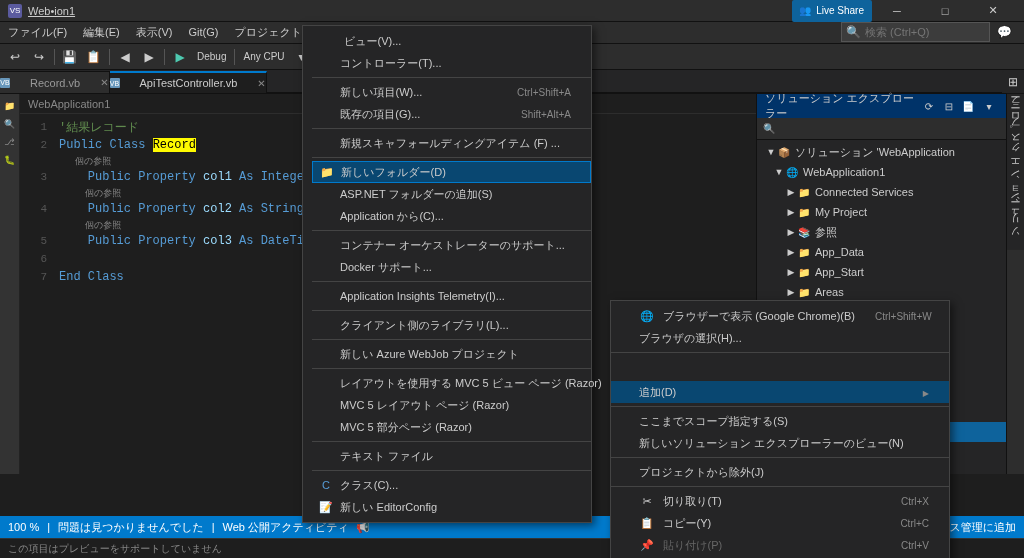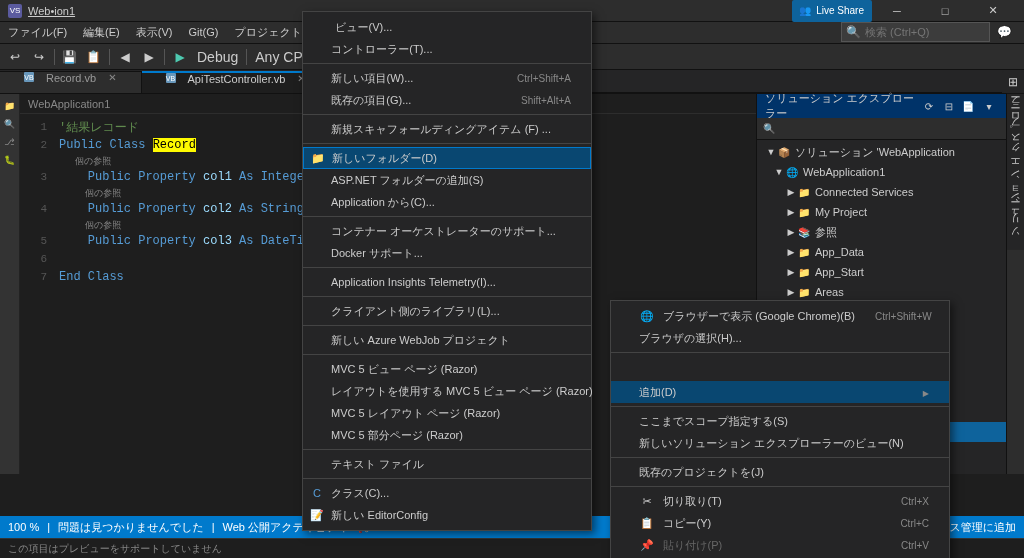--- a/index.html
+++ b/index.html
@@ -113,21 +113,21 @@
       border-radius: 2px;
     }
     .toolbar-separator {
       width: 1px;
       height: 16px;
       background: #555;
       margin: 0 2px;
     }
     .toolbar-text {
       color: #cccccc;
-      font-size: 14px;
+      font-size: 10px;
       padding: 0 4px;
     }
     .search-box {
       display: flex;
       align-items: center;
       background: #3c3c3c;
       border: 1px solid #555;
       height: 20px;
       padding: 0 4px;
       margin-left: auto;
@@ -145,23 +145,24 @@
     
     .tab-bar {
       height: 24px;
       background: #252526;
       display: flex;
       align-items: flex-end;
       border-bottom: 1px solid #111;
     }
     .tab {
       height: 22px;
-      padding: 0 24px;
-      display: flex;
-      gap: 12px;
+      padding: 0 0;
+      display: flex;
+      align-items: center;
+      gap: 20px;
       font-size: 11px;
       background: #2d2d2d;
       color: #999;
       cursor: pointer;
       border-right: 1px solid #111;
       border-top: 1px solid #111;
     }
     .tab.active {
       background: #1e1e1e;
       color: #cccccc;
@@ -391,22 +392,23 @@
 
     
     .new-folder-item {
       background: #094771;
       border: 1px solid #007acc;
     }
 
     
     .primary-menu {
       left: 302px;
-      top: 11px;
+      top: 25px;
       width: 290px;
+      padding-left: 9px;
     }
 
     
     .sub-menu {
       left: 610px;
       top: 300px;
       width: 340px;
     }
 
     
@@ -739,23 +741,20 @@
     <div class="cm-separator"></div>
     <div class="cm-item">
       <span>クライアント側のライブラリ(L)...</span>
     </div>
     <div class="cm-separator"></div>
     <div class="cm-item">
       <span>新しい Azure WebJob プロジェクト</span>
     </div>
     <div class="cm-separator"></div>
     <div class="cm-item">
-      <span>MVC 5 ビュー ページ (Razor)</span>
-    </div>
-    <div class="cm-item">
       <span>レイアウトを使用する MVC 5 ビュー ページ (Razor)</span>
     </div>
     <div class="cm-item">
       <span>MVC 5 レイアウト ページ (Razor)</span>
     </div>
     <div class="cm-item">
       <span>MVC 5 部分ページ (Razor)</span>
     </div>
     <div class="cm-separator"></div>
     <div class="cm-item">
@@ -790,21 +789,21 @@
     </div>
     <div class="cm-separator"></div>
     <div class="cm-item">
       <span>ここまでスコープ指定する(S)</span>
     </div>
     <div class="cm-item">
       <span>新しいソリューション エクスプローラーのビュー(N)</span>
     </div>
     <div class="cm-separator"></div>
     <div class="cm-item">
-      <span>既存のプロジェクトを(J)</span>
+      <span>プロジェクトから除外(J)</span>
     </div>
     <div class="cm-separator"></div>
     <div class="cm-item" style="justify-content:space-between;">
       <div style="display:flex;align-items:center;gap:4px;">
         <span class="cm-item-icon" style="position:relative;left:0;margin-right:4px;">✂</span>
         <span>切り取り(T)</span>
       </div>
       <span class="cm-shortcut">Ctrl+X</span>
     </div>
     <div class="cm-item" style="justify-content:space-between;">

